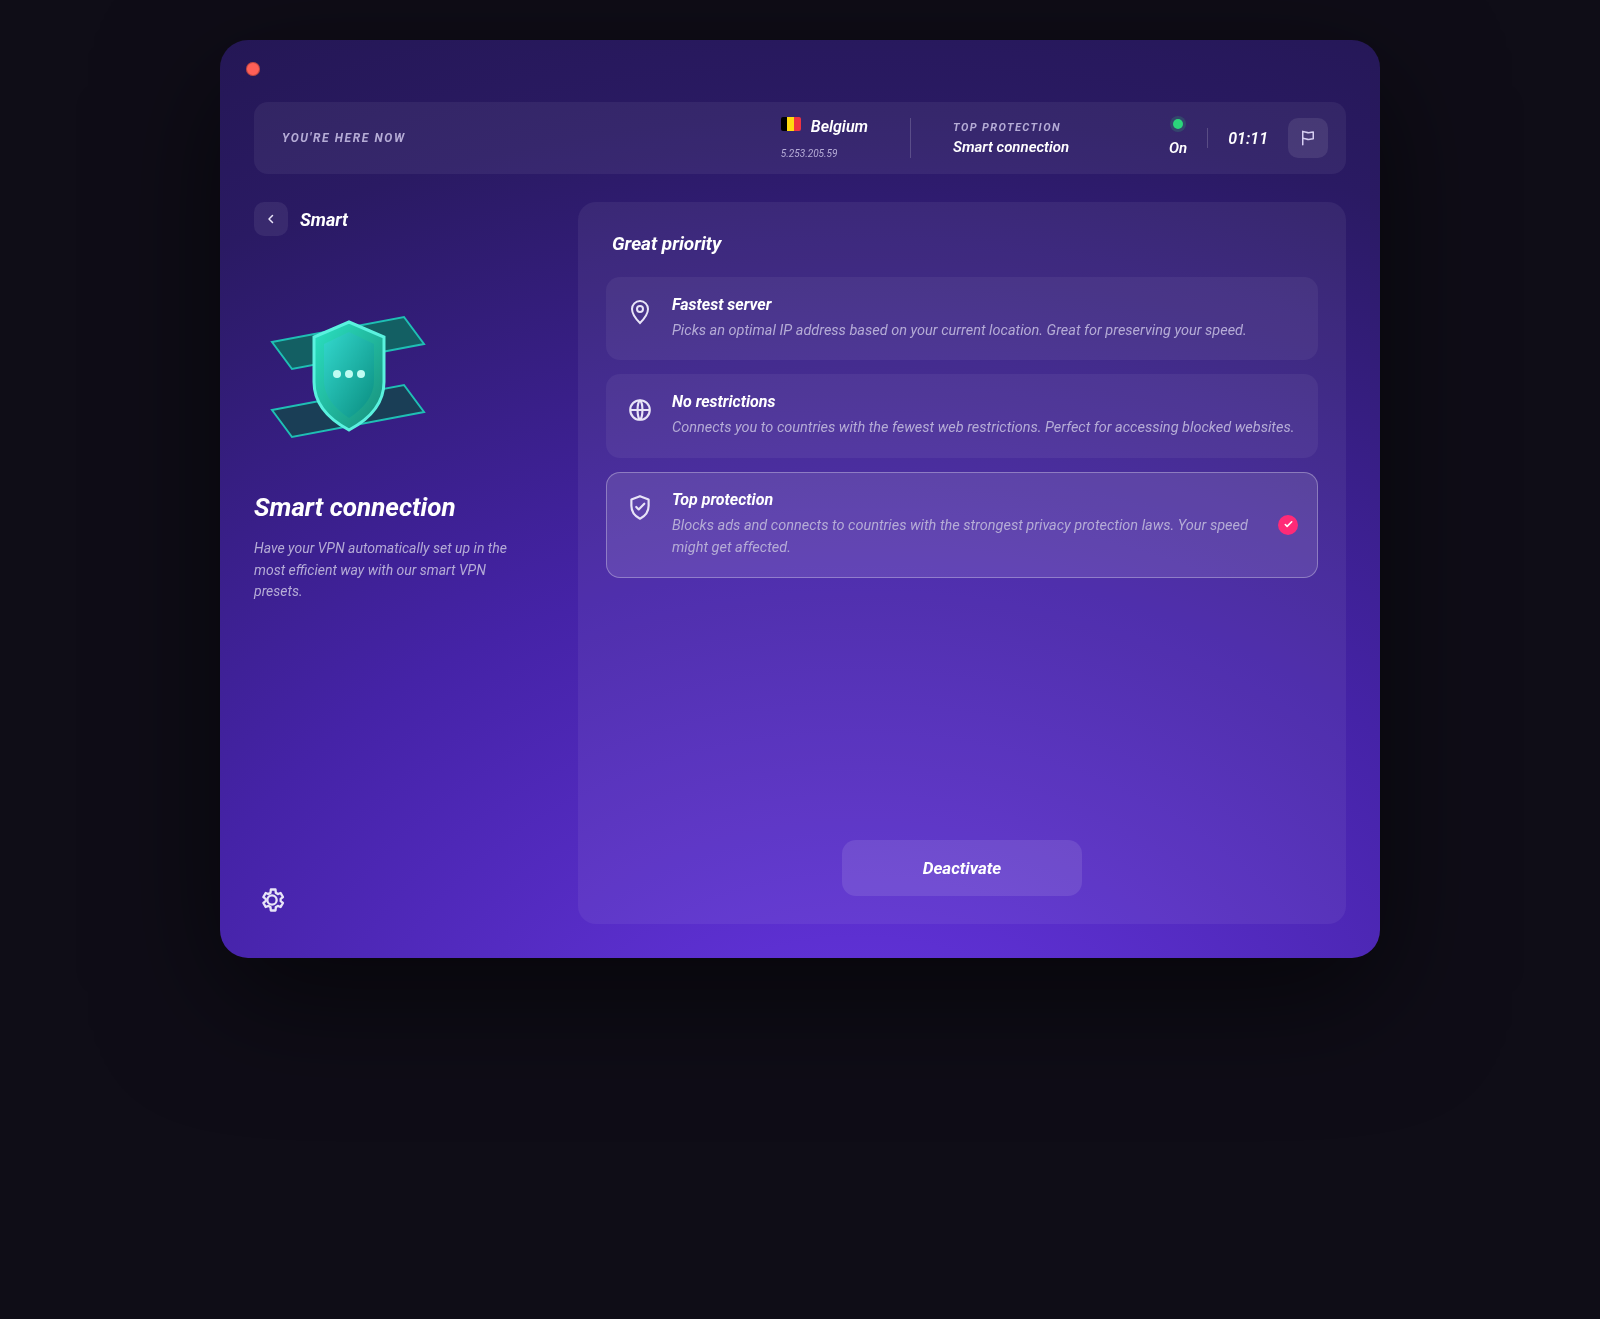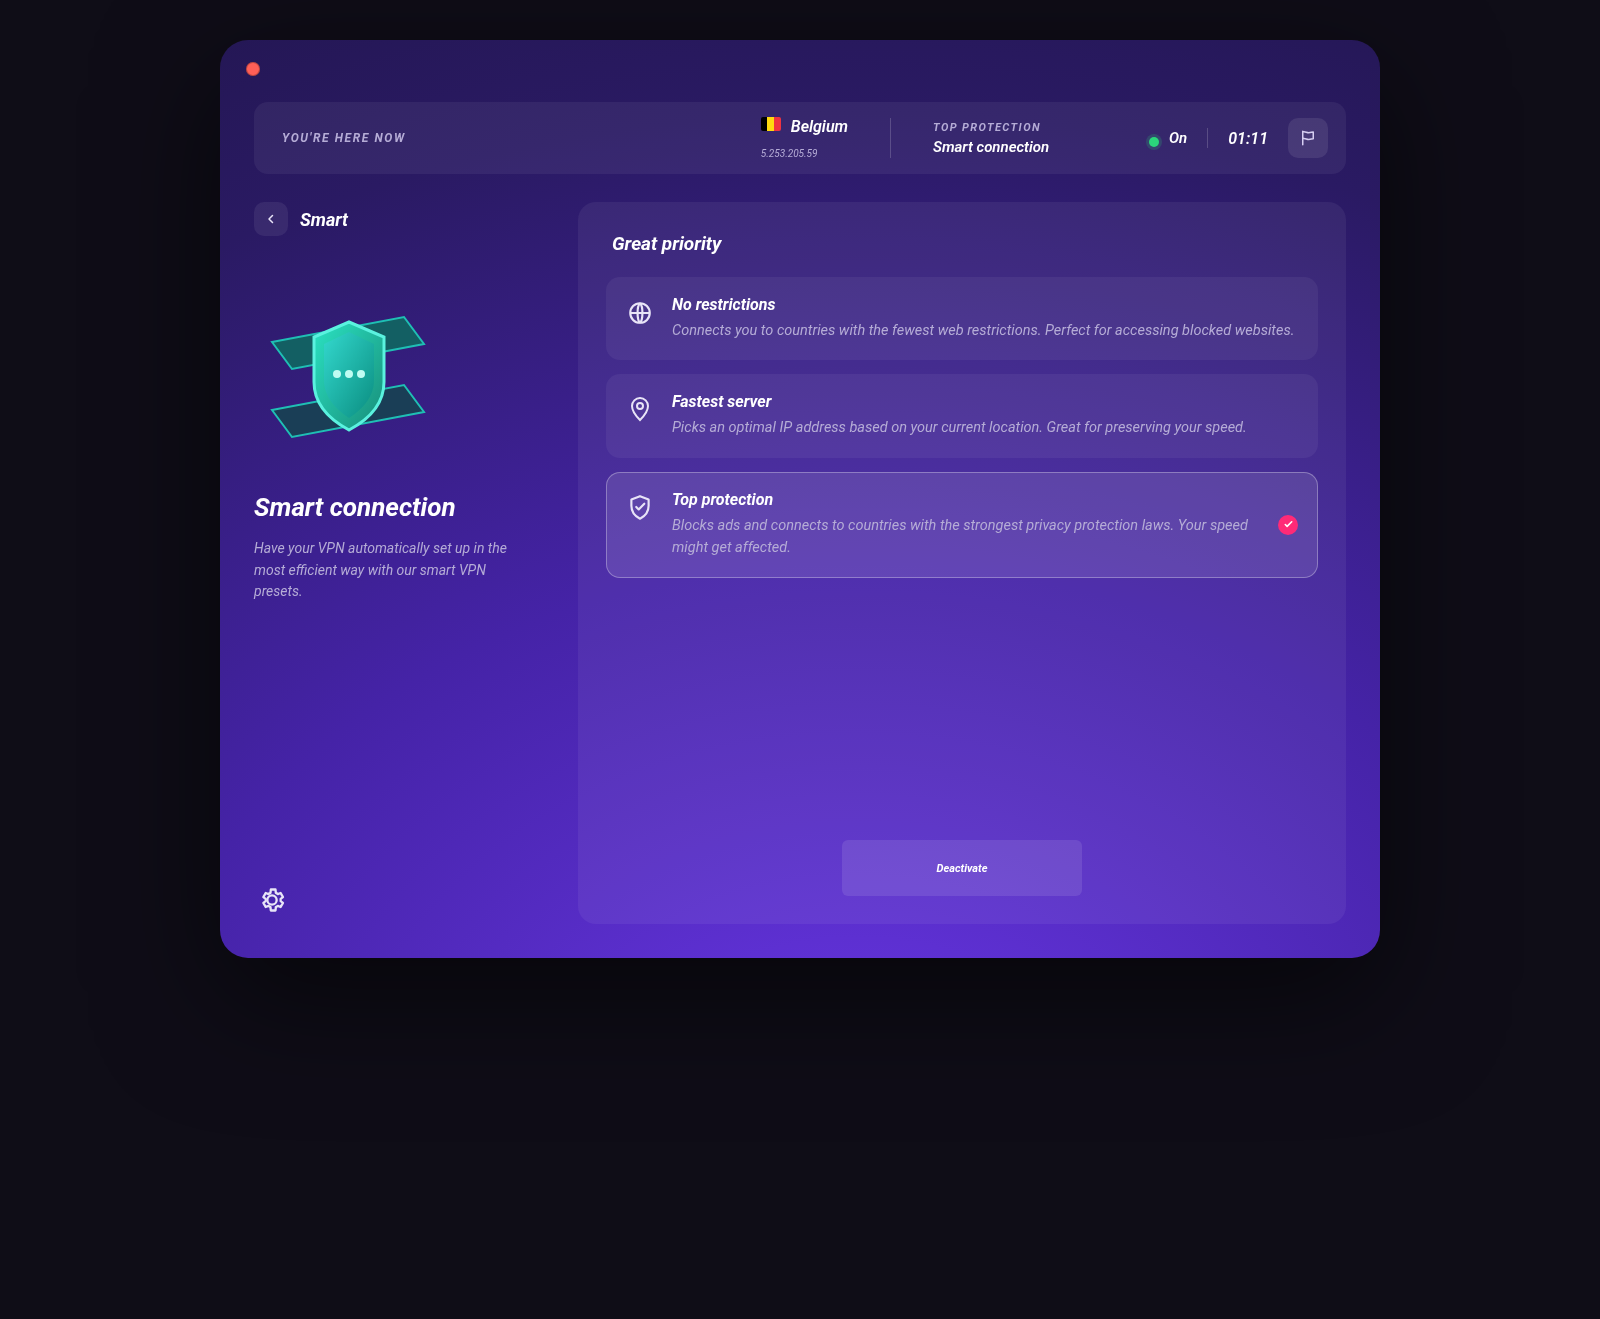--- a/index.html
+++ b/index.html
@@ -82,22 +82,22 @@
   .flag .yl{background:#FFD90F;}
   .flag .rd{background:#EF3340;}
   .ip{font-size:10px;color:var(--text-dim);margin-top:12px;}
   .top-protection-label{
     font-size:11px;letter-spacing:1.4px;font-weight:700;color:var(--text-dim);
   }
   .top-protection-value{
     font-size:15px;font-weight:600;margin-top:4px;
   }
   .status{
-    display:flex;align-items:flex-end;gap:10px;
-    font-weight:600;font-size:15px;
+    display:flex;align-items:center;gap:10px;
+    font-weight:600;font-size:15px;flex-direction:column;
   }
   .dot-green{
     width:10px;height:10px;border-radius:50%;
     background:#2bd67b;
     box-shadow:0 0 0 3px rgba(43,214,123,0.18);
   }
   .time{
     font-variant-numeric:tabular-nums;
     font-weight:600;
   }
@@ -178,24 +178,24 @@
   .check{
     position:absolute;right:20px;top:50%;transform:translateY(-50%);
     width:20px;height:20px;border-radius:50%;
     background:var(--pink);
     display:flex;align-items:center;justify-content:center;
   }
   .spacer{flex:1;}
   .deactivate{
     align-self:center;
     width:240px;height:56px;
-    border-radius:6px;
+    border-radius:14px;
     background:rgba(255,255,255,0.10);
     display:flex;align-items:center;justify-content:center;
-    font-weight:700;font-size:11px;
+    font-weight:700;font-size:17px;
   }
   svg{display:block;}
 </style>
 </head>
 <body>
 
 <div class="shadow-wrap">
 <div class="window">
 
   <div class="traffic-light"></div>
@@ -291,41 +291,41 @@
           <path d="M19.4 13a7.5 7.5 0 000-2l2-1.5-2-3.5-2.4.9a7.5 7.5 0 00-1.7-1L15 3h-4l-.3 2.9a7.5 7.5 0 00-1.7 1l-2.4-.9-2 3.5L6.6 11a7.5 7.5 0 000 2l-2 1.5 2 3.5 2.4-.9a7.5 7.5 0 001.7 1L11 21h4l.3-2.9a7.5 7.5 0 001.7-1l2.4.9 2-3.5-2-1.5z" stroke="#e8e4f7" stroke-width="2" stroke-linejoin="round"></path>
         </svg>
       </div>
     </div>
 
     <div class="panel">
       <h3>Great priority</h3>
 
       <div class="opt">
         <span class="icon">
+          <svg width="24" height="28" viewBox="0 0 24 28" fill="none">
+            <path d="M12 2a8 8 0 018 8c0 6-8 14-8 14S4 16 4 10a8 8 0 018-8z" stroke="#e8e4f7" stroke-width="2"></path>
+            <circle cx="12" cy="10" r="3" stroke="#e8e4f7" stroke-width="2"></circle>
+          </svg>
+        </span>
+        <div>
+          <div class="opt-title">Fastest server</div>
+          <div class="opt-desc">Picks an optimal IP address based on your current location. Great for preserving your speed.</div>
+        </div>
+      </div>
+
+      <div class="opt">
+        <span class="icon">
           <svg width="26" height="26" viewBox="0 0 24 24" fill="none">
             <circle cx="12" cy="12" r="9" stroke="#e8e4f7" stroke-width="2"></circle>
             <path d="M3 12h18M12 3c3 3 3 15 0 18M12 3c-3 3-3 15 0 18" stroke="#e8e4f7" stroke-width="2"></path>
           </svg>
         </span>
         <div>
           <div class="opt-title">No restrictions</div>
           <div class="opt-desc">Connects you to countries with the fewest web restrictions. Perfect for accessing blocked websites.</div>
-        </div>
-      </div>
-
-      <div class="opt">
-        <span class="icon">
-          <svg width="24" height="28" viewBox="0 0 24 28" fill="none">
-            <path d="M12 2a8 8 0 018 8c0 6-8 14-8 14S4 16 4 10a8 8 0 018-8z" stroke="#e8e4f7" stroke-width="2"></path>
-            <circle cx="12" cy="10" r="3" stroke="#e8e4f7" stroke-width="2"></circle>
-          </svg>
-        </span>
-        <div>
-          <div class="opt-title">Fastest server</div>
-          <div class="opt-desc">Picks an optimal IP address based on your current location. Great for preserving your speed.</div>
         </div>
       </div>
 
       <div class="opt selected">
         <span class="icon">
           <svg width="26" height="28" viewBox="0 0 24 26" fill="none">
             <path d="M12 2l8 3v6c0 6-4 10-8 12-4-2-8-6-8-12V5l8-3z" stroke="#e8e4f7" stroke-width="2" stroke-linejoin="round"></path>
             <path d="M8.5 12l2.3 2.3L16 9" stroke="#e8e4f7" stroke-width="2" stroke-linecap="round" stroke-linejoin="round"></path>
           </svg>
         </span>

